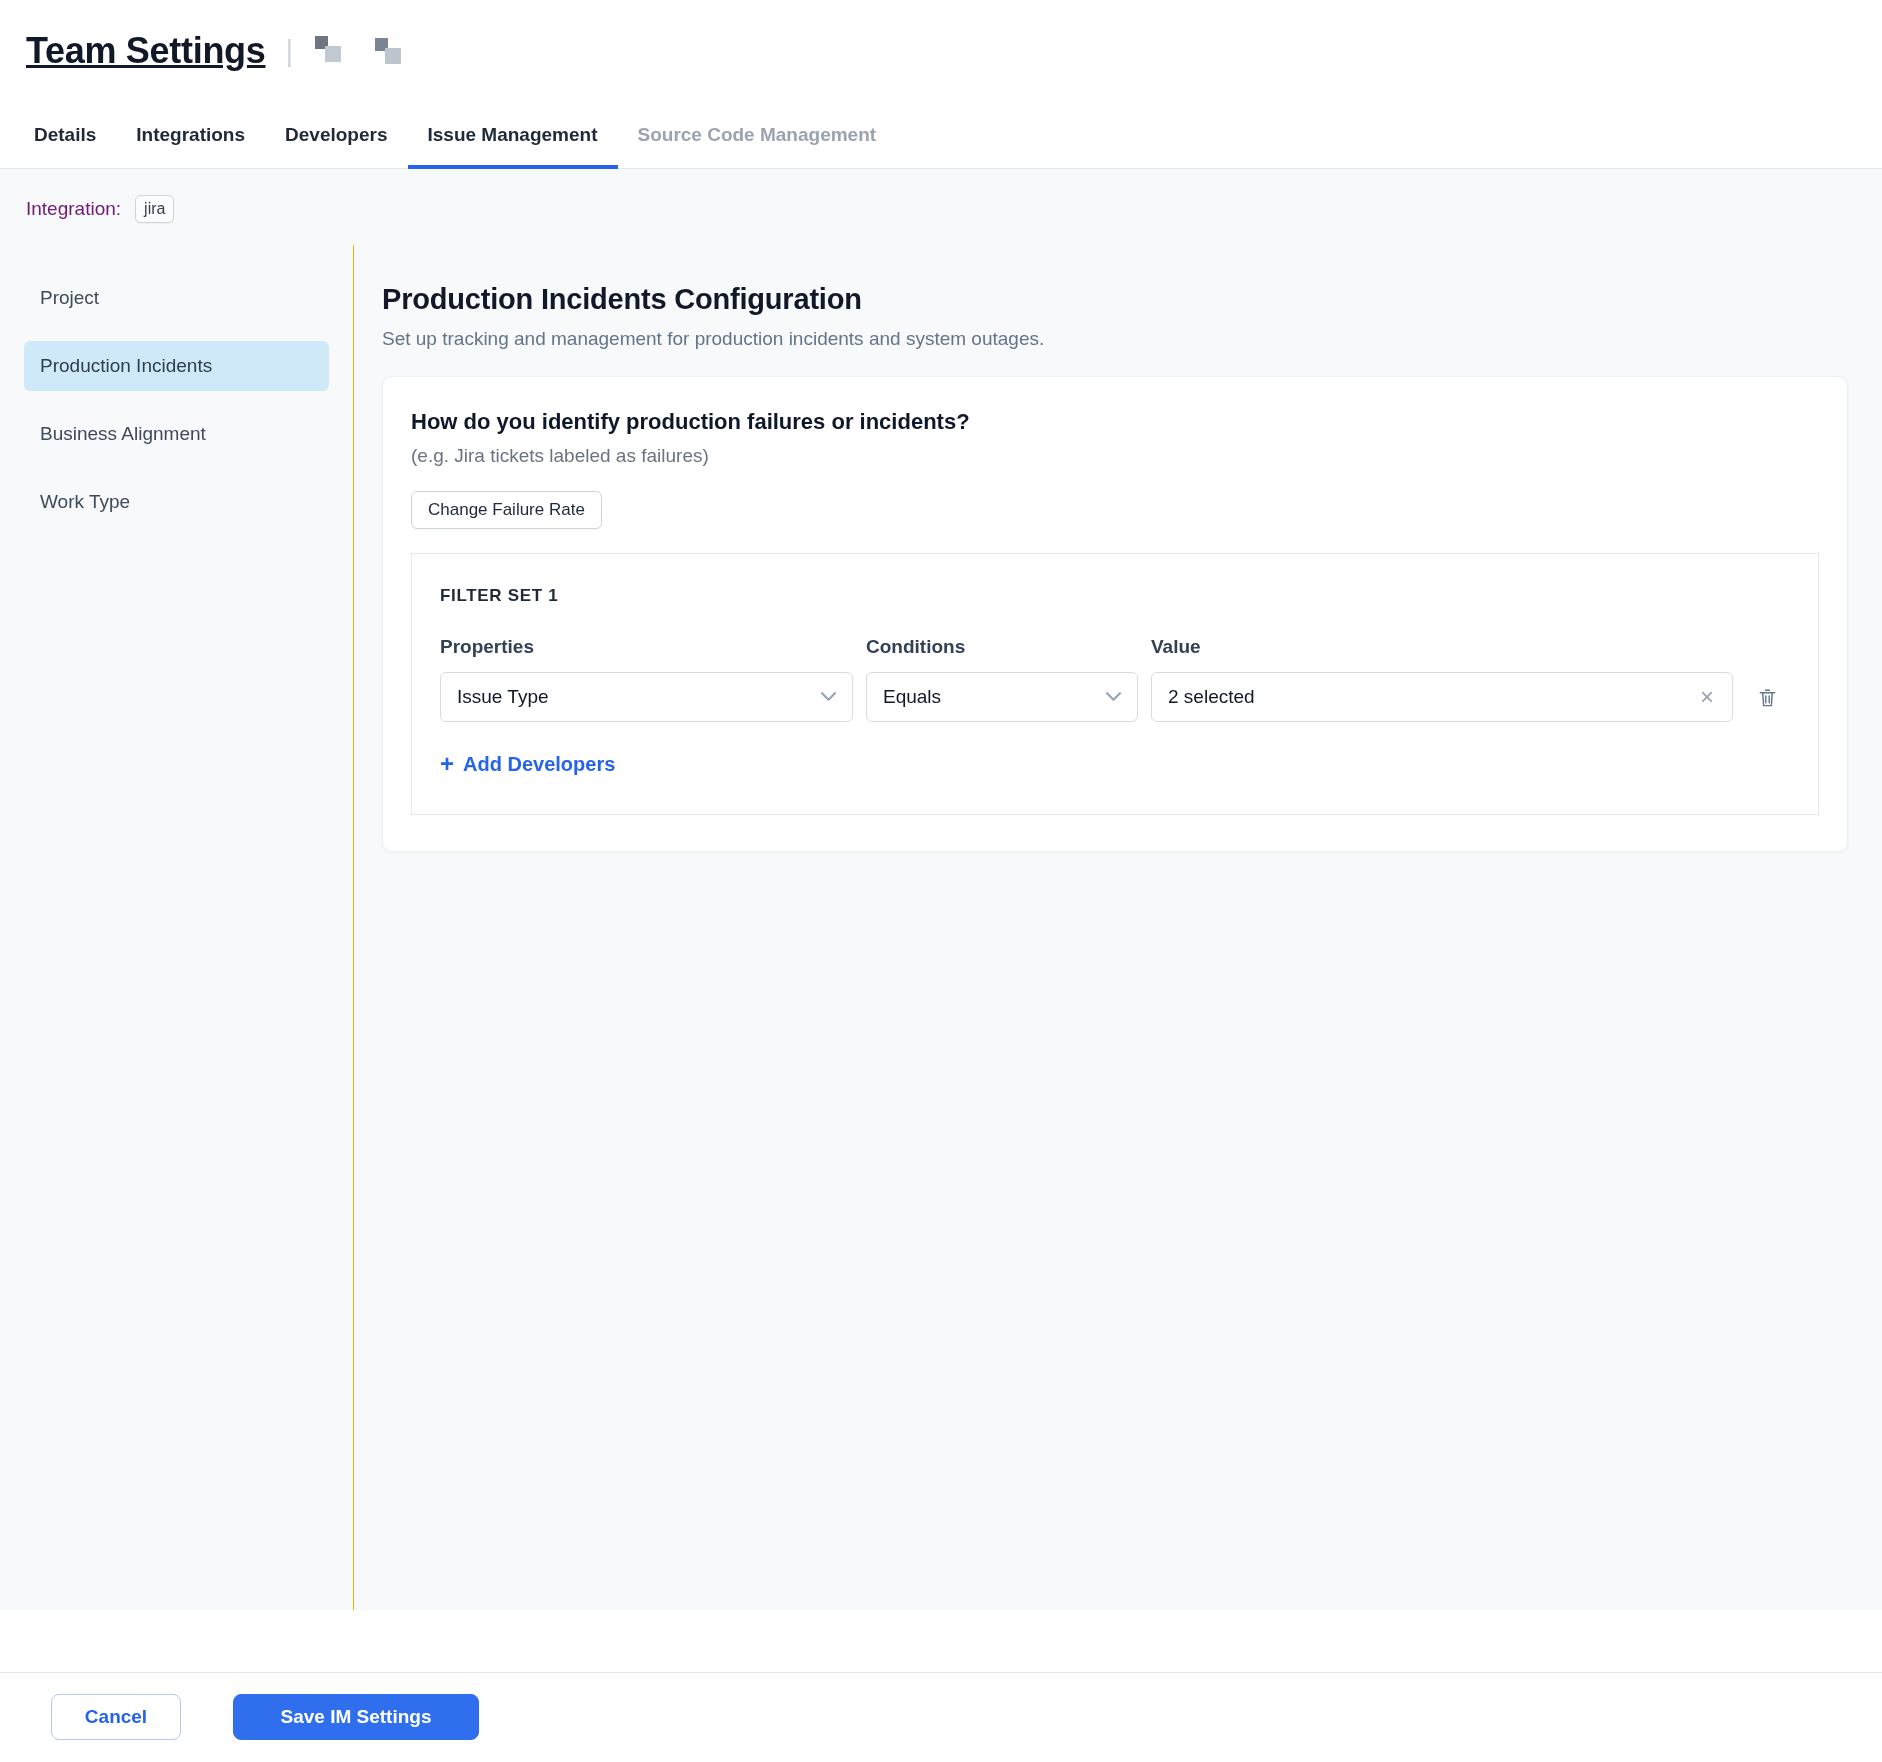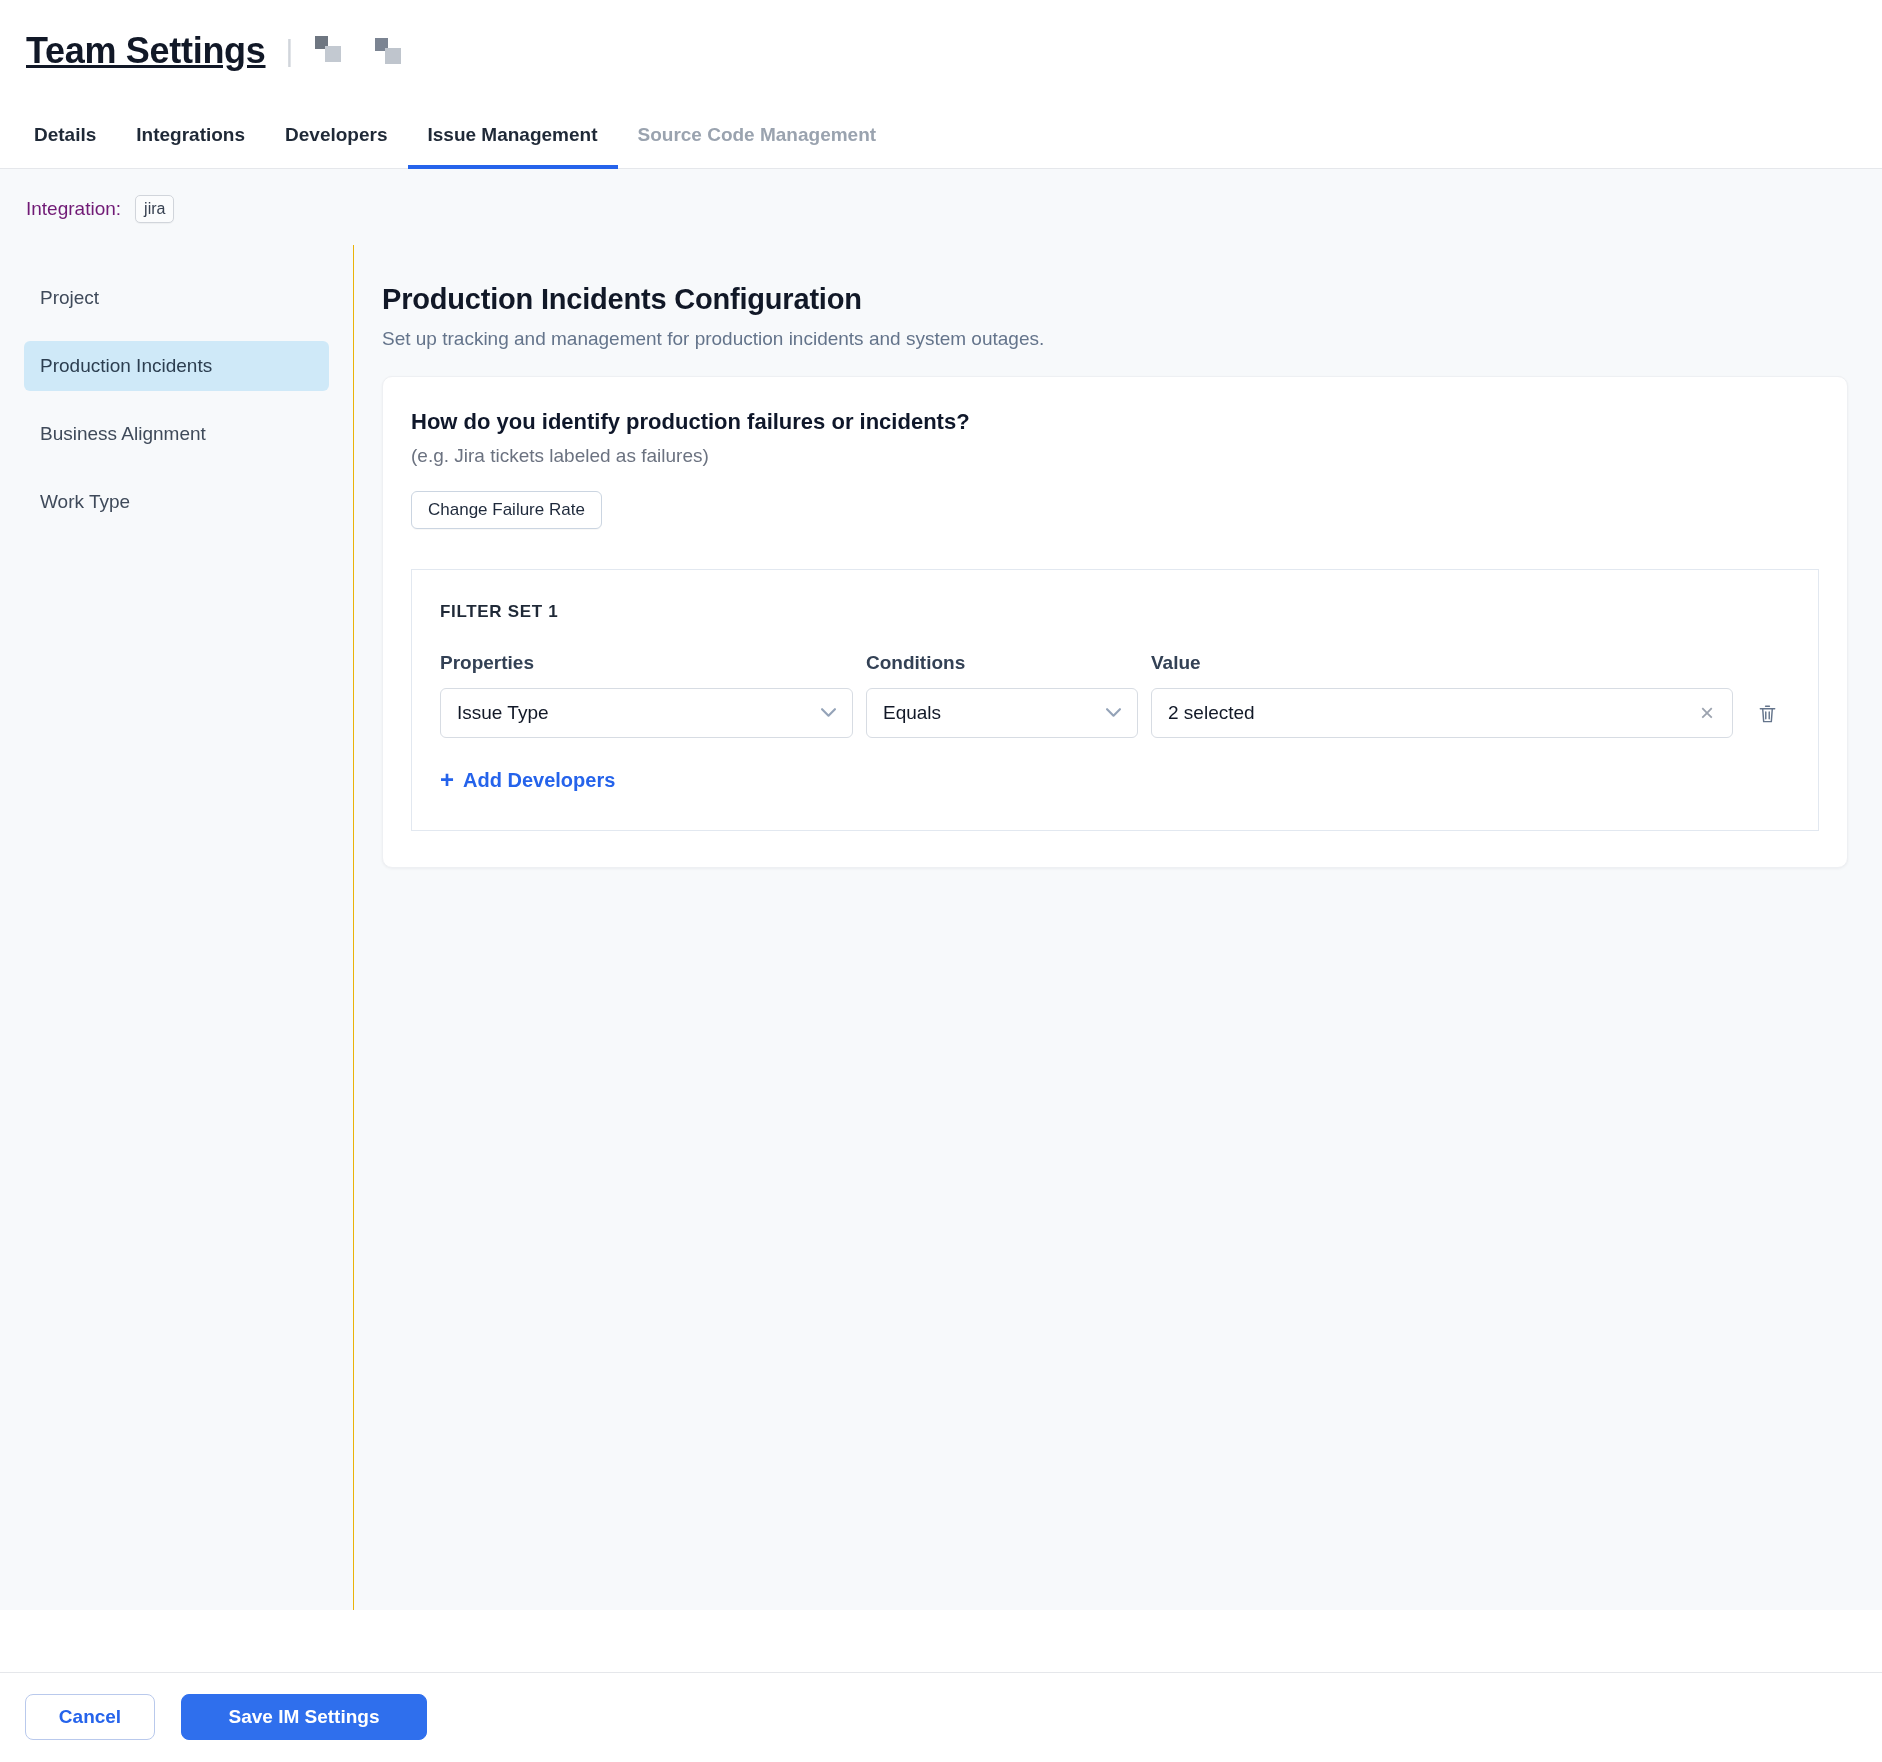--- a/index.html
+++ b/index.html
@@ -169,21 +169,21 @@
     border-radius: 6px;
     background: #ffffff;
     padding: 8px 16px;
     font-size: 17px;
     color: #1e293b;
     cursor: pointer;
     box-shadow: 0 1px 1px rgba(0,0,0,0.03);
   }
 
   .filter-box {
-    margin-top: 40px;
+    margin-top: 24px;
     border: 1px solid #e2e8f0;
     border-radius: 0;
     padding: 32px 28px 38px 28px;
     background: #ffffff;
   }
   .filter-title {
     font-size: 17px;
     font-weight: 700;
     letter-spacing: 0.04em;
     color: #1f2937;
@@ -256,20 +256,21 @@
   .btn {
     height: 46px;
     border-radius: 8px;
     font-size: 19px;
     font-weight: 700;
     display: inline-flex;
     align-items: center;
     justify-content: center;
     cursor: pointer;
     font-family: "Liberation Sans", sans-serif;
+    margin-left: 26px;
   }
   .btn-cancel {
     width: 130px;
     background: #ffffff;
     border: 1px solid #b9c9ec;
     color: #2563eb;
   }
   .btn-save {
     width: 246px;
     background: #2f6fed;

